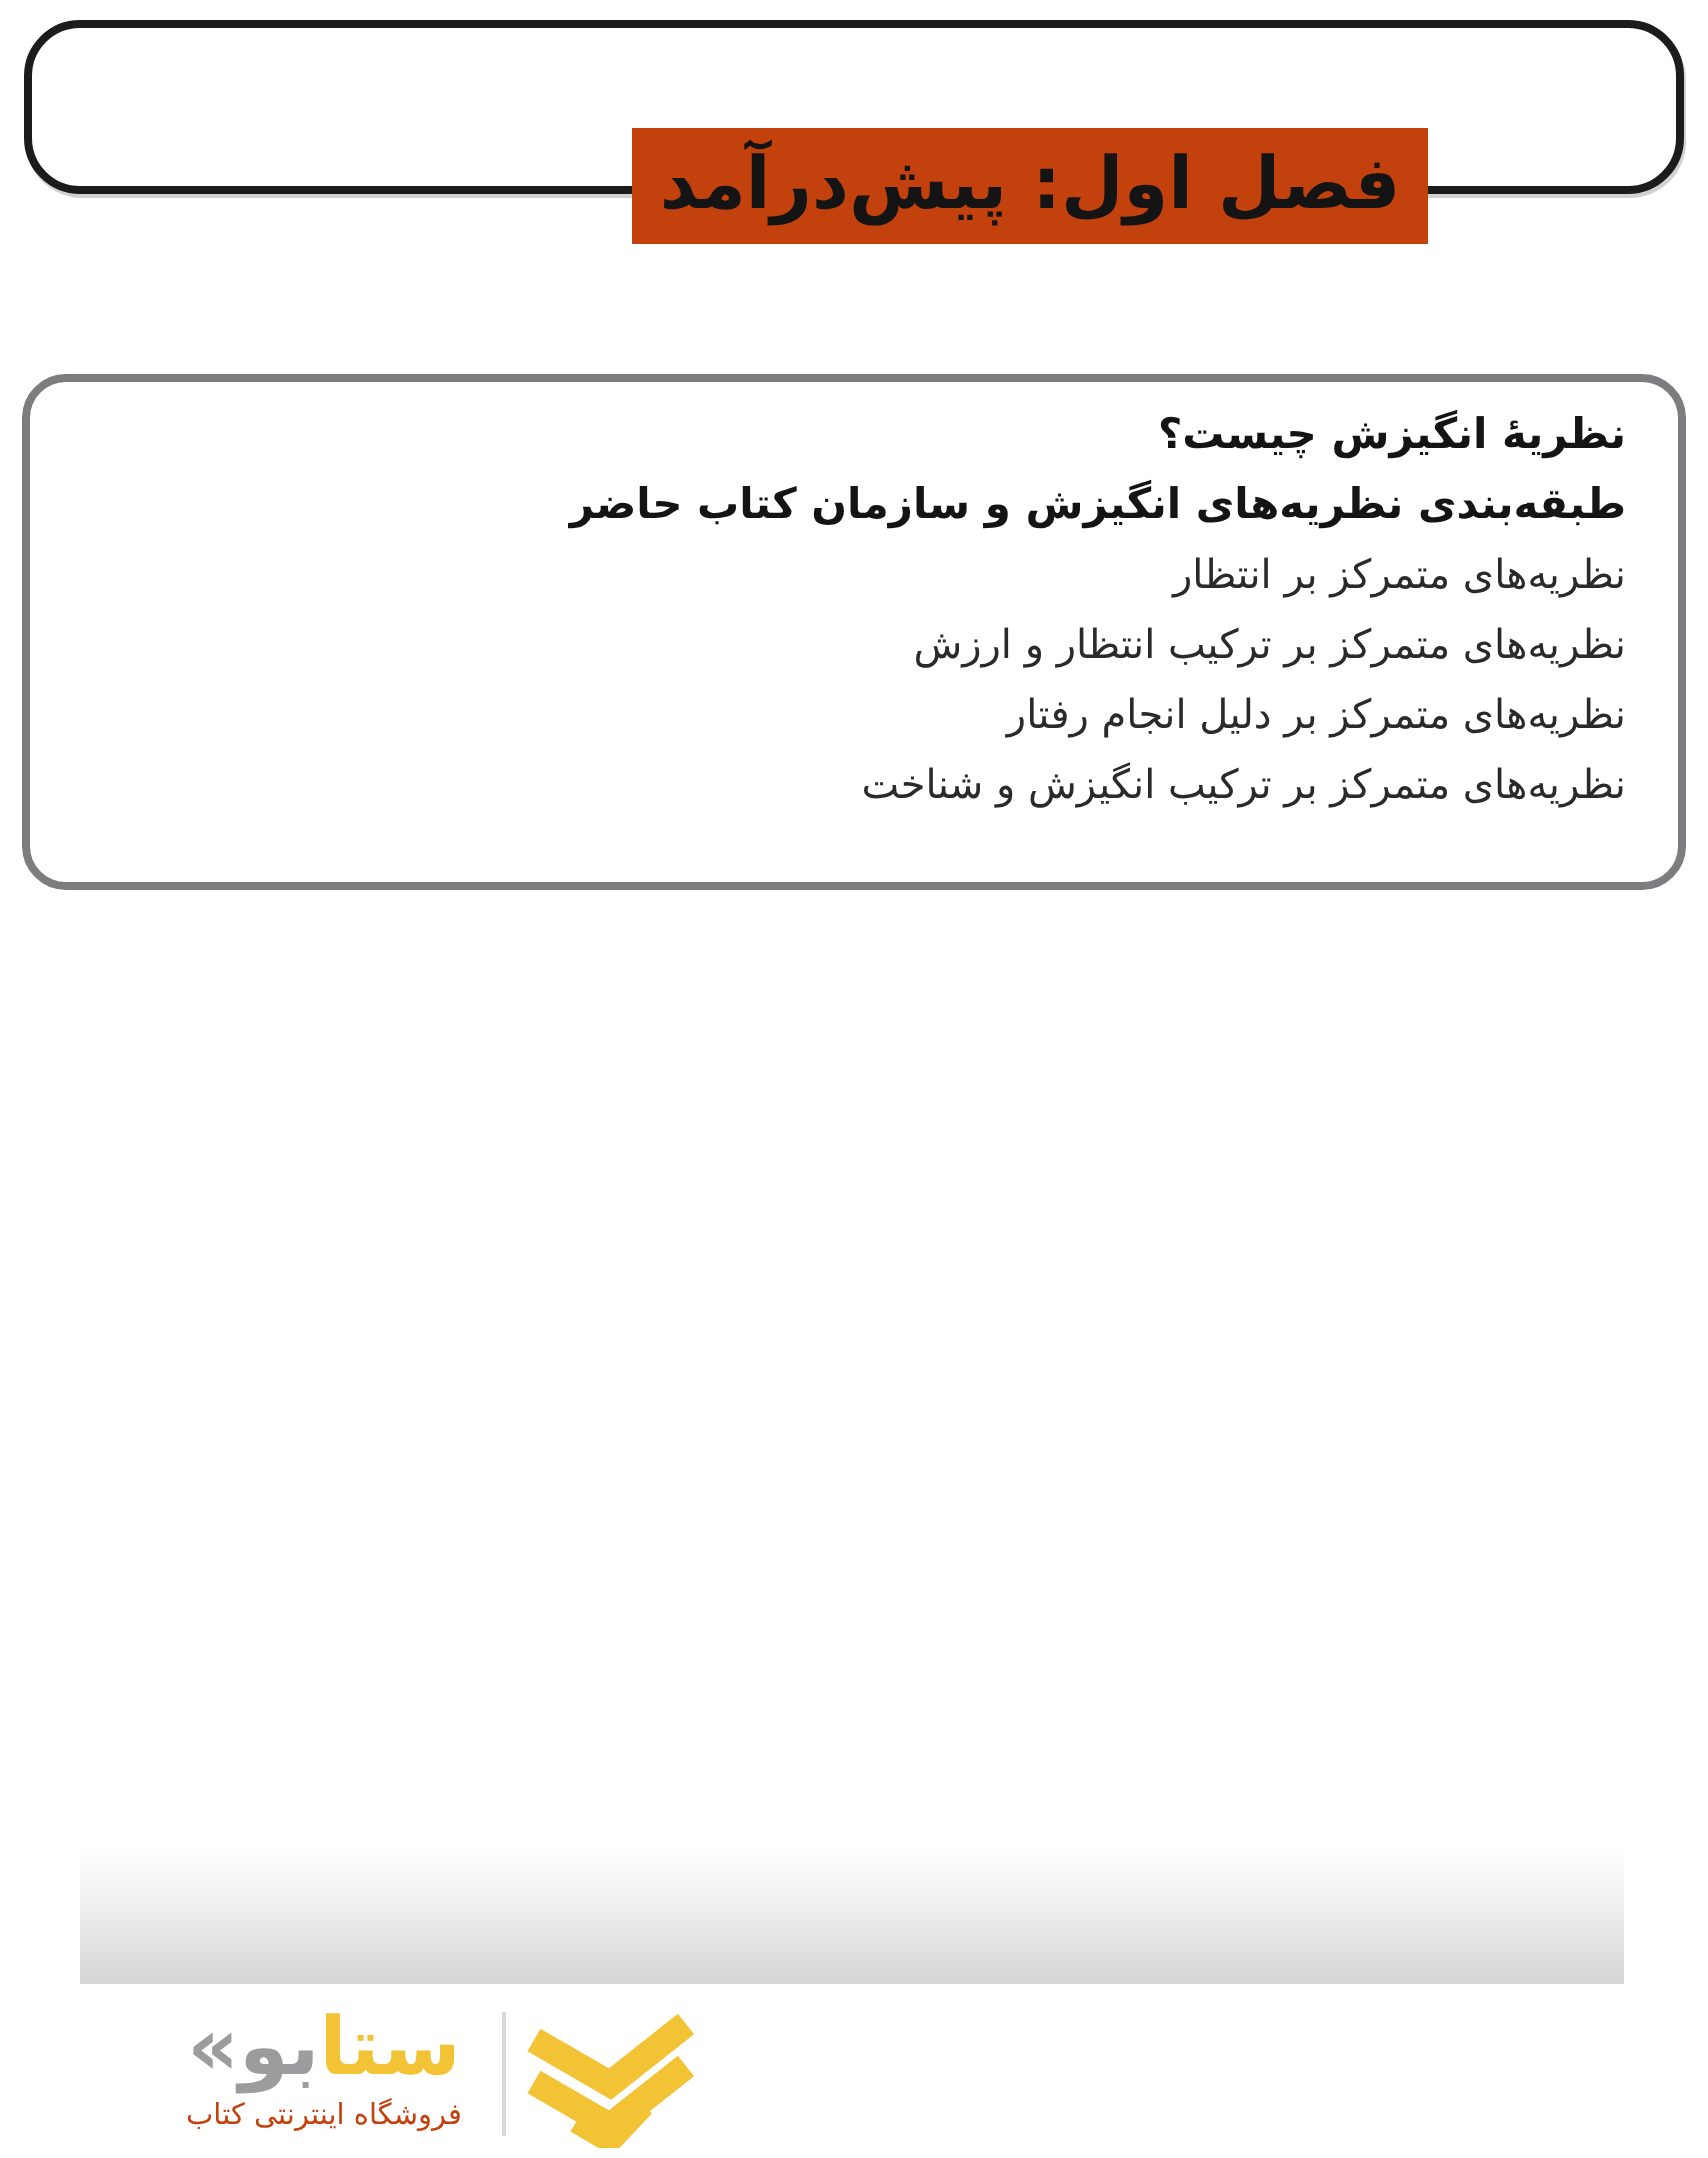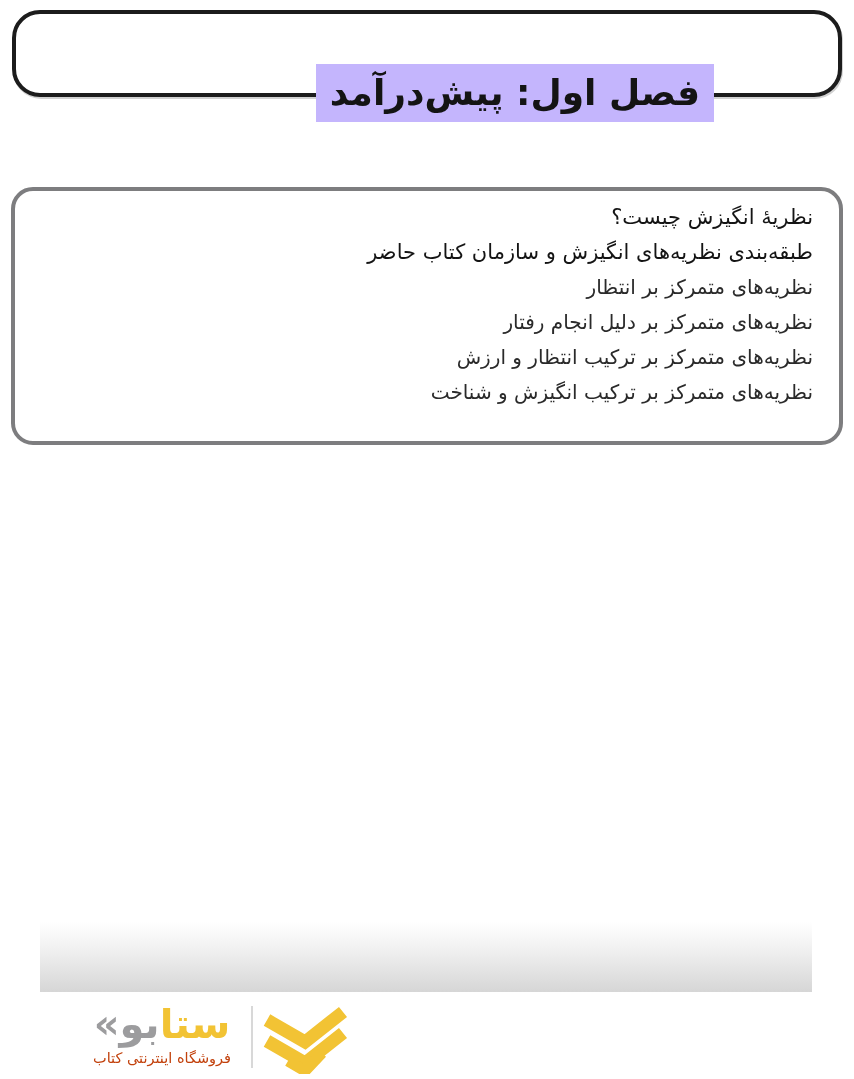--- a/index.html
+++ b/index.html
@@ -27,21 +27,21 @@
   .chapter-title-row {
     position:absolute;
     left:0; top:64px;
     width:100%;
     text-align:center;
     z-index:2;
   }
   .chapter-title-row .chapter-title {
     display:inline-block;
     margin-left:176px;            
-    background:#c4b5fd;
+    background:#c2410c;
     padding:0 14px;
     height:58px; line-height:58px;
     font-size:36px; font-weight:bold;
     color:#141414;
     direction:rtl;
     white-space:nowrap;
   }
 
   
   .topics-box {
@@ -55,21 +55,21 @@
     direction:rtl;
     text-align:right;
   }
   .topic {
     line-height:35px;
     font-size:20px;
     color:#2a2a2a;
     white-space:nowrap;
   }
   .topic.bold {
-    font-weight:normal;
+    font-weight:bold;
     font-size:21px;
     color:#141414;
   }
 
   
   .footer-band {
     position:absolute;
     left:40px; top:922px;
     width:772px; height:70px;
     background:linear-gradient(to bottom, #ffffff 0%, #f0f0f0 40%, #d6d6d6 100%);
@@ -139,22 +139,22 @@
 
   <div class="title-box"></div>
   <div class="chapter-title-row">
     <span class="chapter-title">فصل اول: پیش‌درآمد</span>
   </div>
 
   <div class="topics-box">
     <div class="topic bold">نظریهٔ انگیزش چیست؟</div>
     <div class="topic bold">طبقه‌بندی نظریه‌های انگیزش و سازمان کتاب حاضر</div>
     <div class="topic">نظریه‌های متمرکز بر انتظار</div>
+    <div class="topic">نظریه‌های متمرکز بر ترکیب انتظار و ارزش</div>
     <div class="topic">نظریه‌های متمرکز بر دلیل انجام رفتار</div>
-    <div class="topic">نظریه‌های متمرکز بر ترکیب انتظار و ارزش</div>
     <div class="topic">نظریه‌های متمرکز بر ترکیب انگیزش و شناخت</div>
   </div>
 
   <div class="footer-band"></div>
 
   <div class="footer">
 
     <div class="wordmark"><span class="wm-yellow">ستا</span><span class="wm-gray">بو</span><span class="wm-gray wm-chevron"><bdo dir="ltr">«</bdo></span>
     </div>
 

